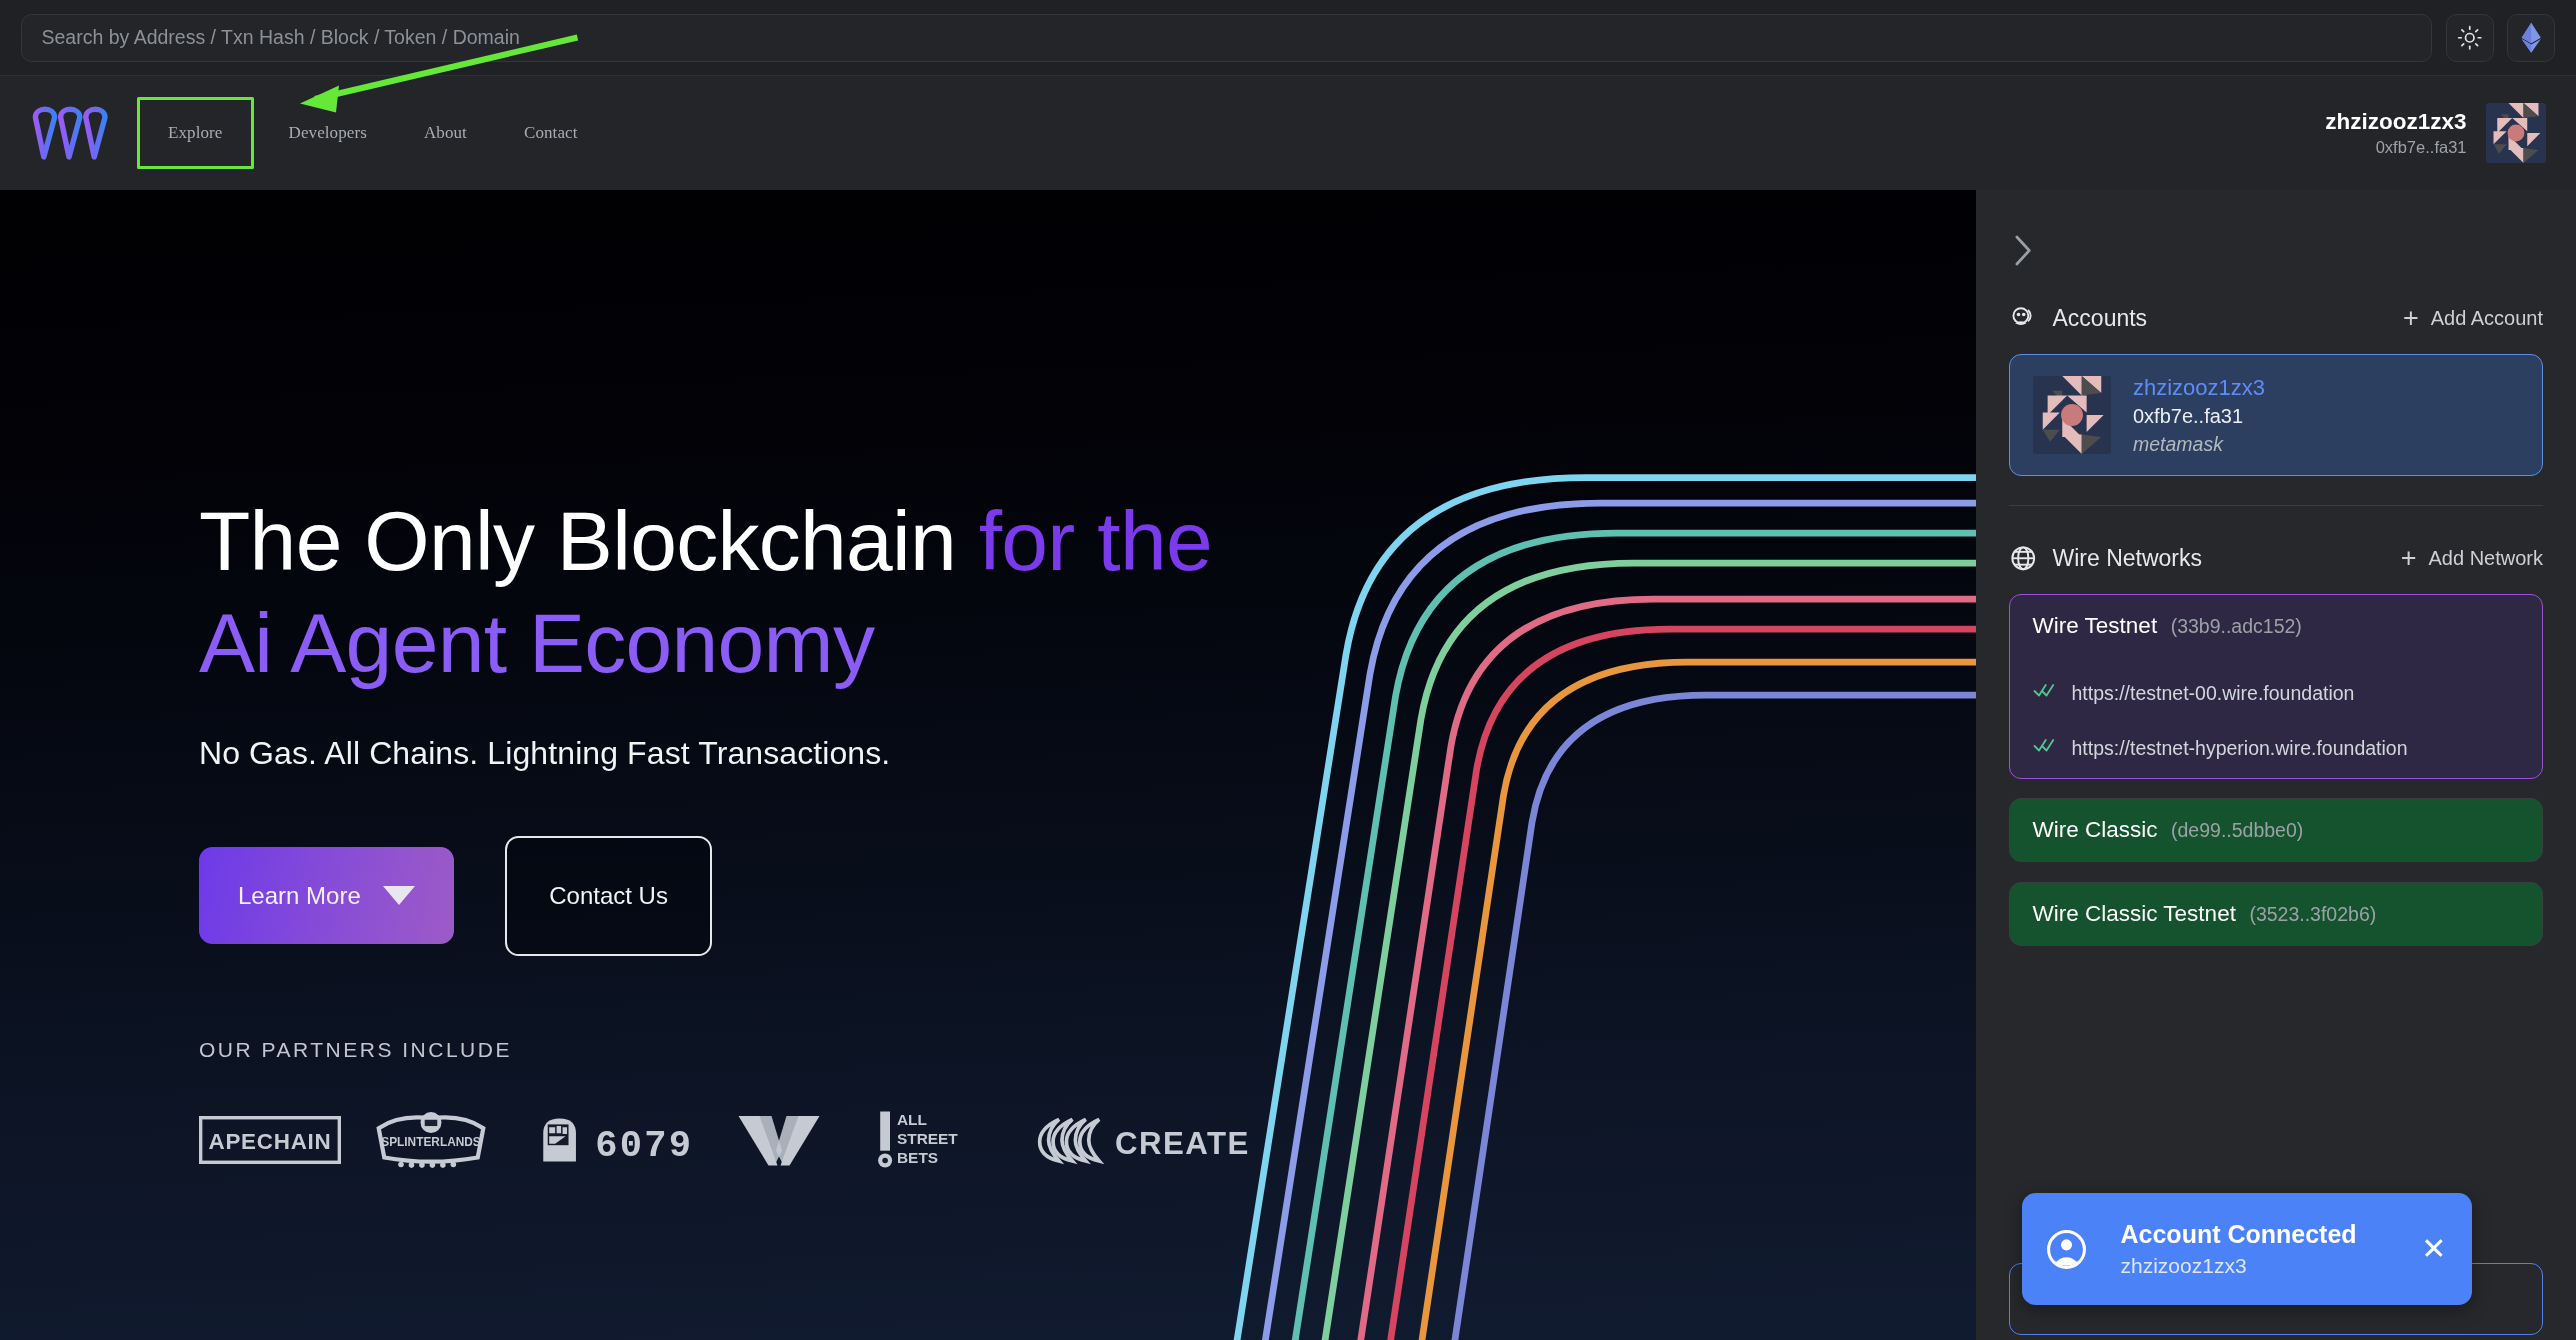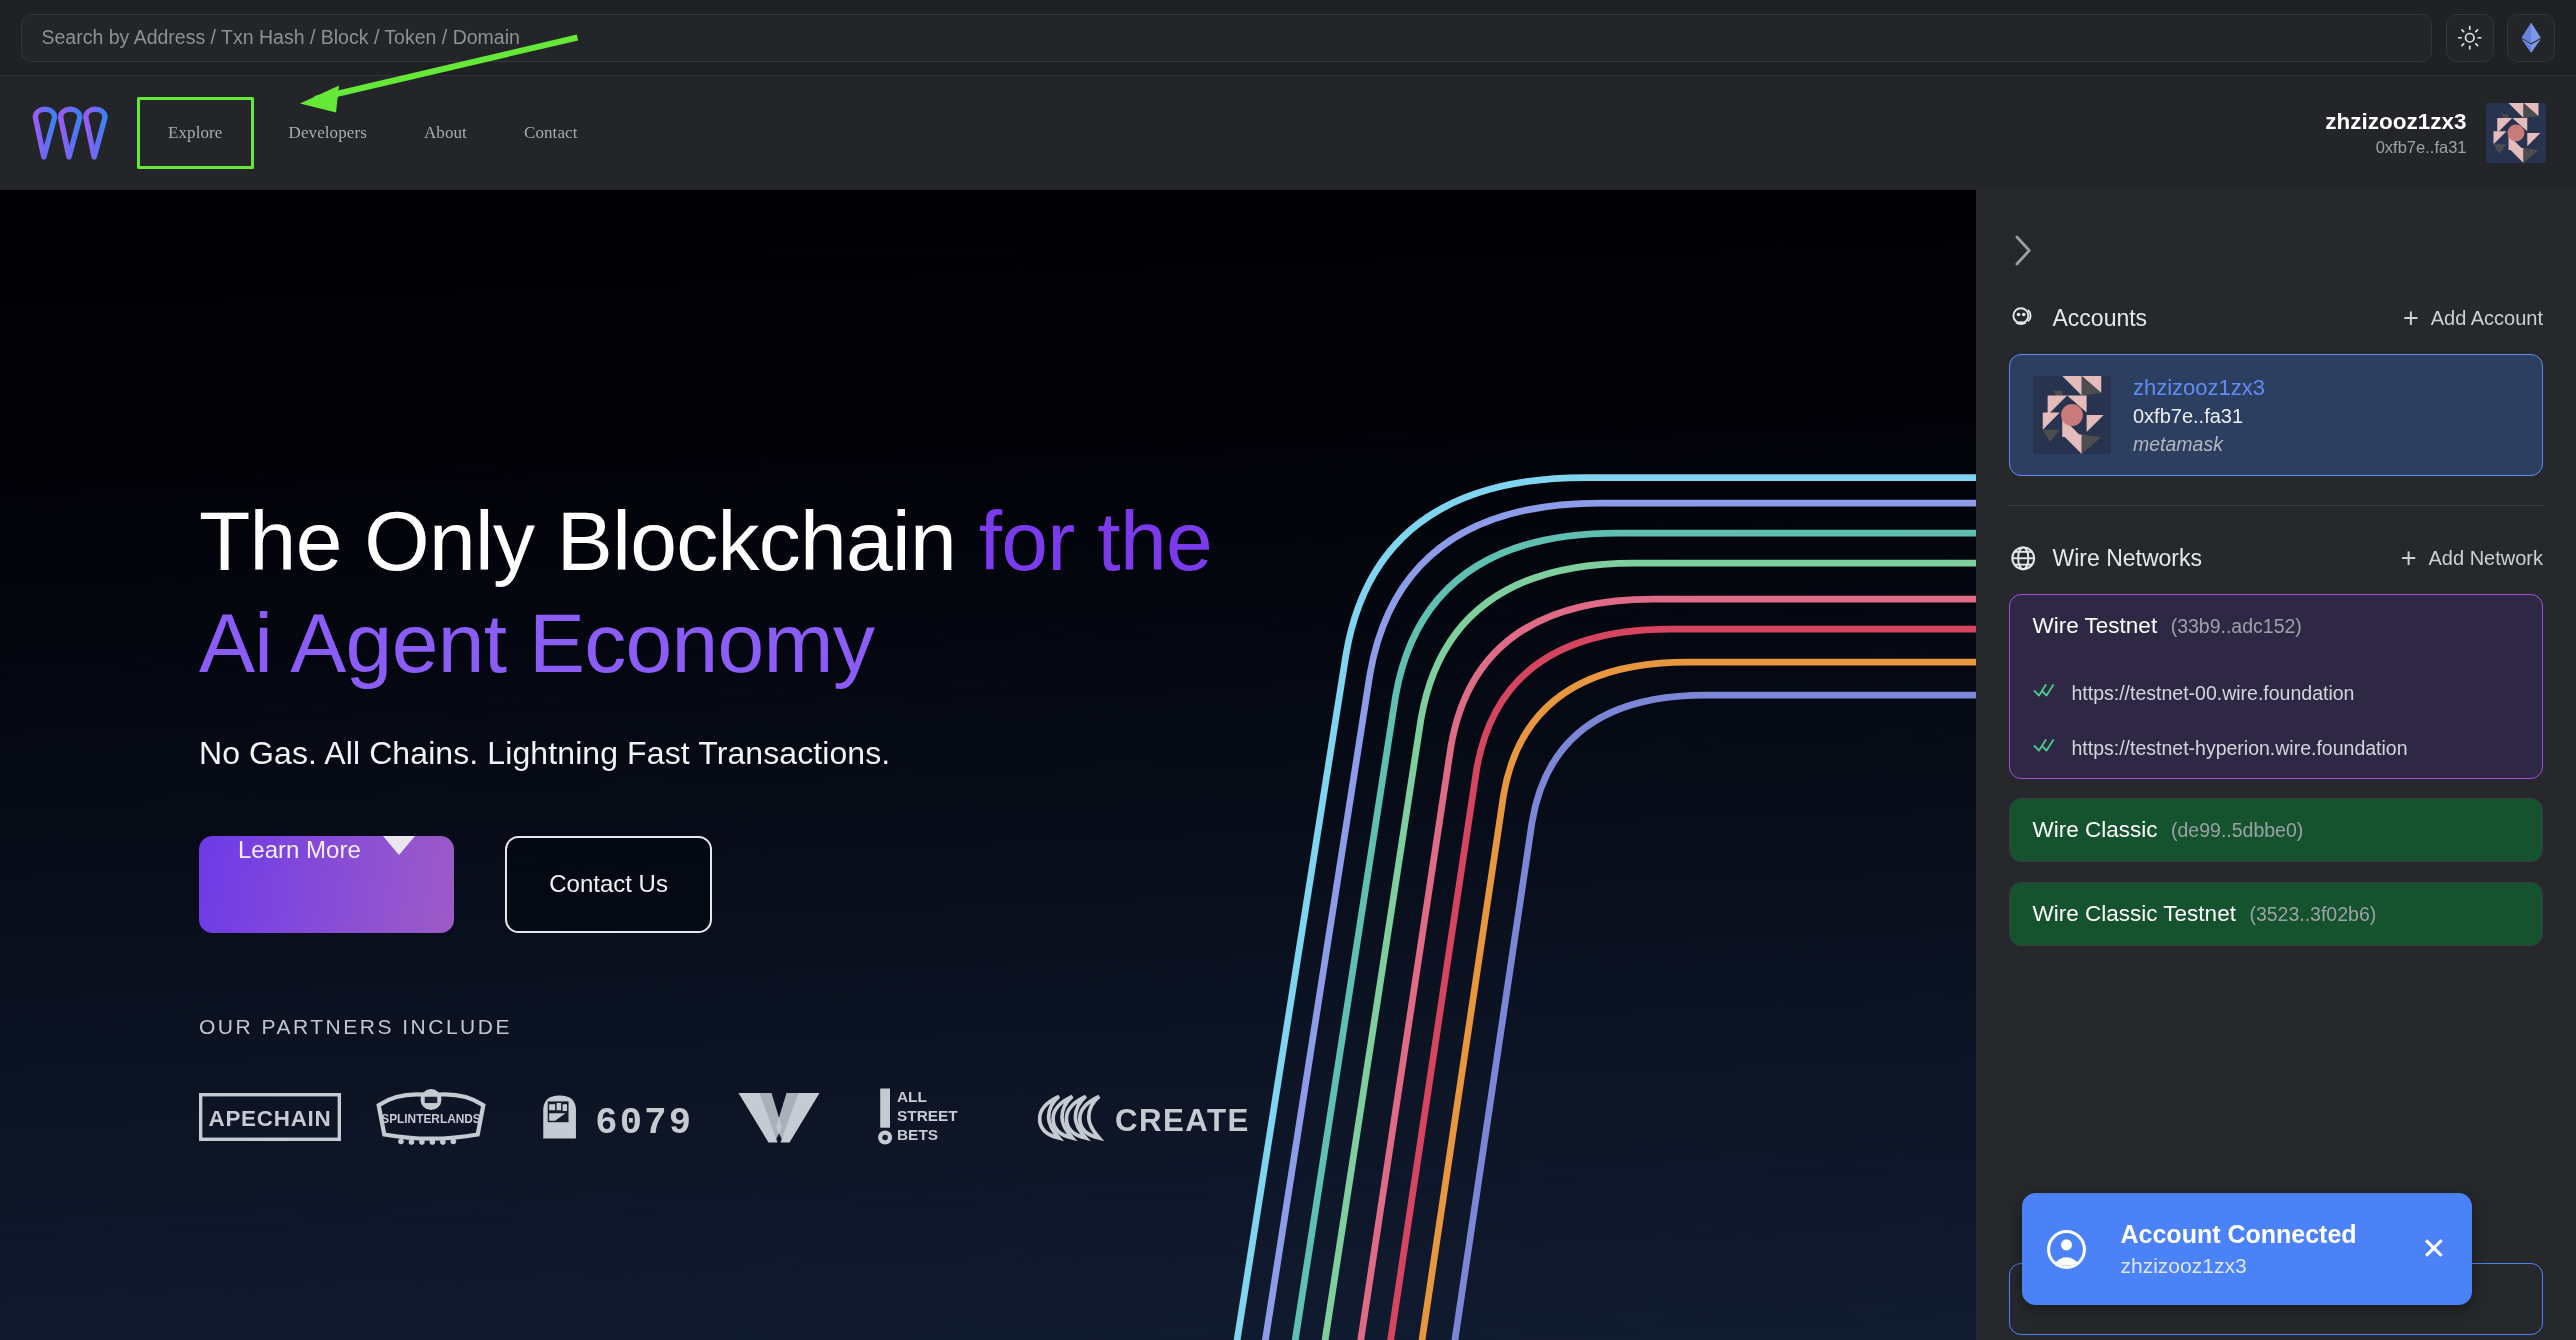--- a/index.html
+++ b/index.html
@@ -87,31 +87,31 @@
   .headline { font-size: 84px; line-height: 1.22; font-weight: 400; letter-spacing: -0.7px; }
   .h-white { color: #ffffff; }
   .h-violet { color: #7c3aed; }
   .h-purple { color: #8b5cf6; }
   .subhead { margin-top: 40px; font-size: 32px; color: #f2f3f5; letter-spacing: 0.1px; }
   .cta-row { margin-top: 64px; display: flex; gap: 51px; align-items: center; }
   .btn-primary {
     height: 97px; padding: 0 39px;
     background: linear-gradient(100deg, #6d3ae8 0%, #8b4fd4 60%, #9d5bc6 100%);
     border-radius: 13.5px; border: none;
-    display: flex; gap: 22.5px;
+    display: flex; align-items: center; gap: 22.5px;
     color: #f4eefb; font-size: 24px; cursor: pointer;
     font-family: "Liberation Sans", sans-serif;
   }
   .caret-down {
     width: 0; height: 0;
     border-left: 16.5px solid transparent; border-right: 16.5px solid transparent;
     border-top: 19.5px solid #e9e6ef;
   }
   .btn-outline {
-    height: 97px; padding: 0 42px;
+    height: 120px; padding: 0 42px;
     background: rgba(3,4,10,.45);
     border: 2.2px solid #e6e8eb; border-radius: 13.5px;
     color: #f0f2f4; font-size: 24px; cursor: pointer;
     display: flex; align-items: center;
     font-family: "Liberation Sans", sans-serif;
   }
   .partners-label {
     margin-top: 82px; font-size: 21px; font-weight: normal;
     letter-spacing: 2.5px; color: #c2c7cf;
   }

